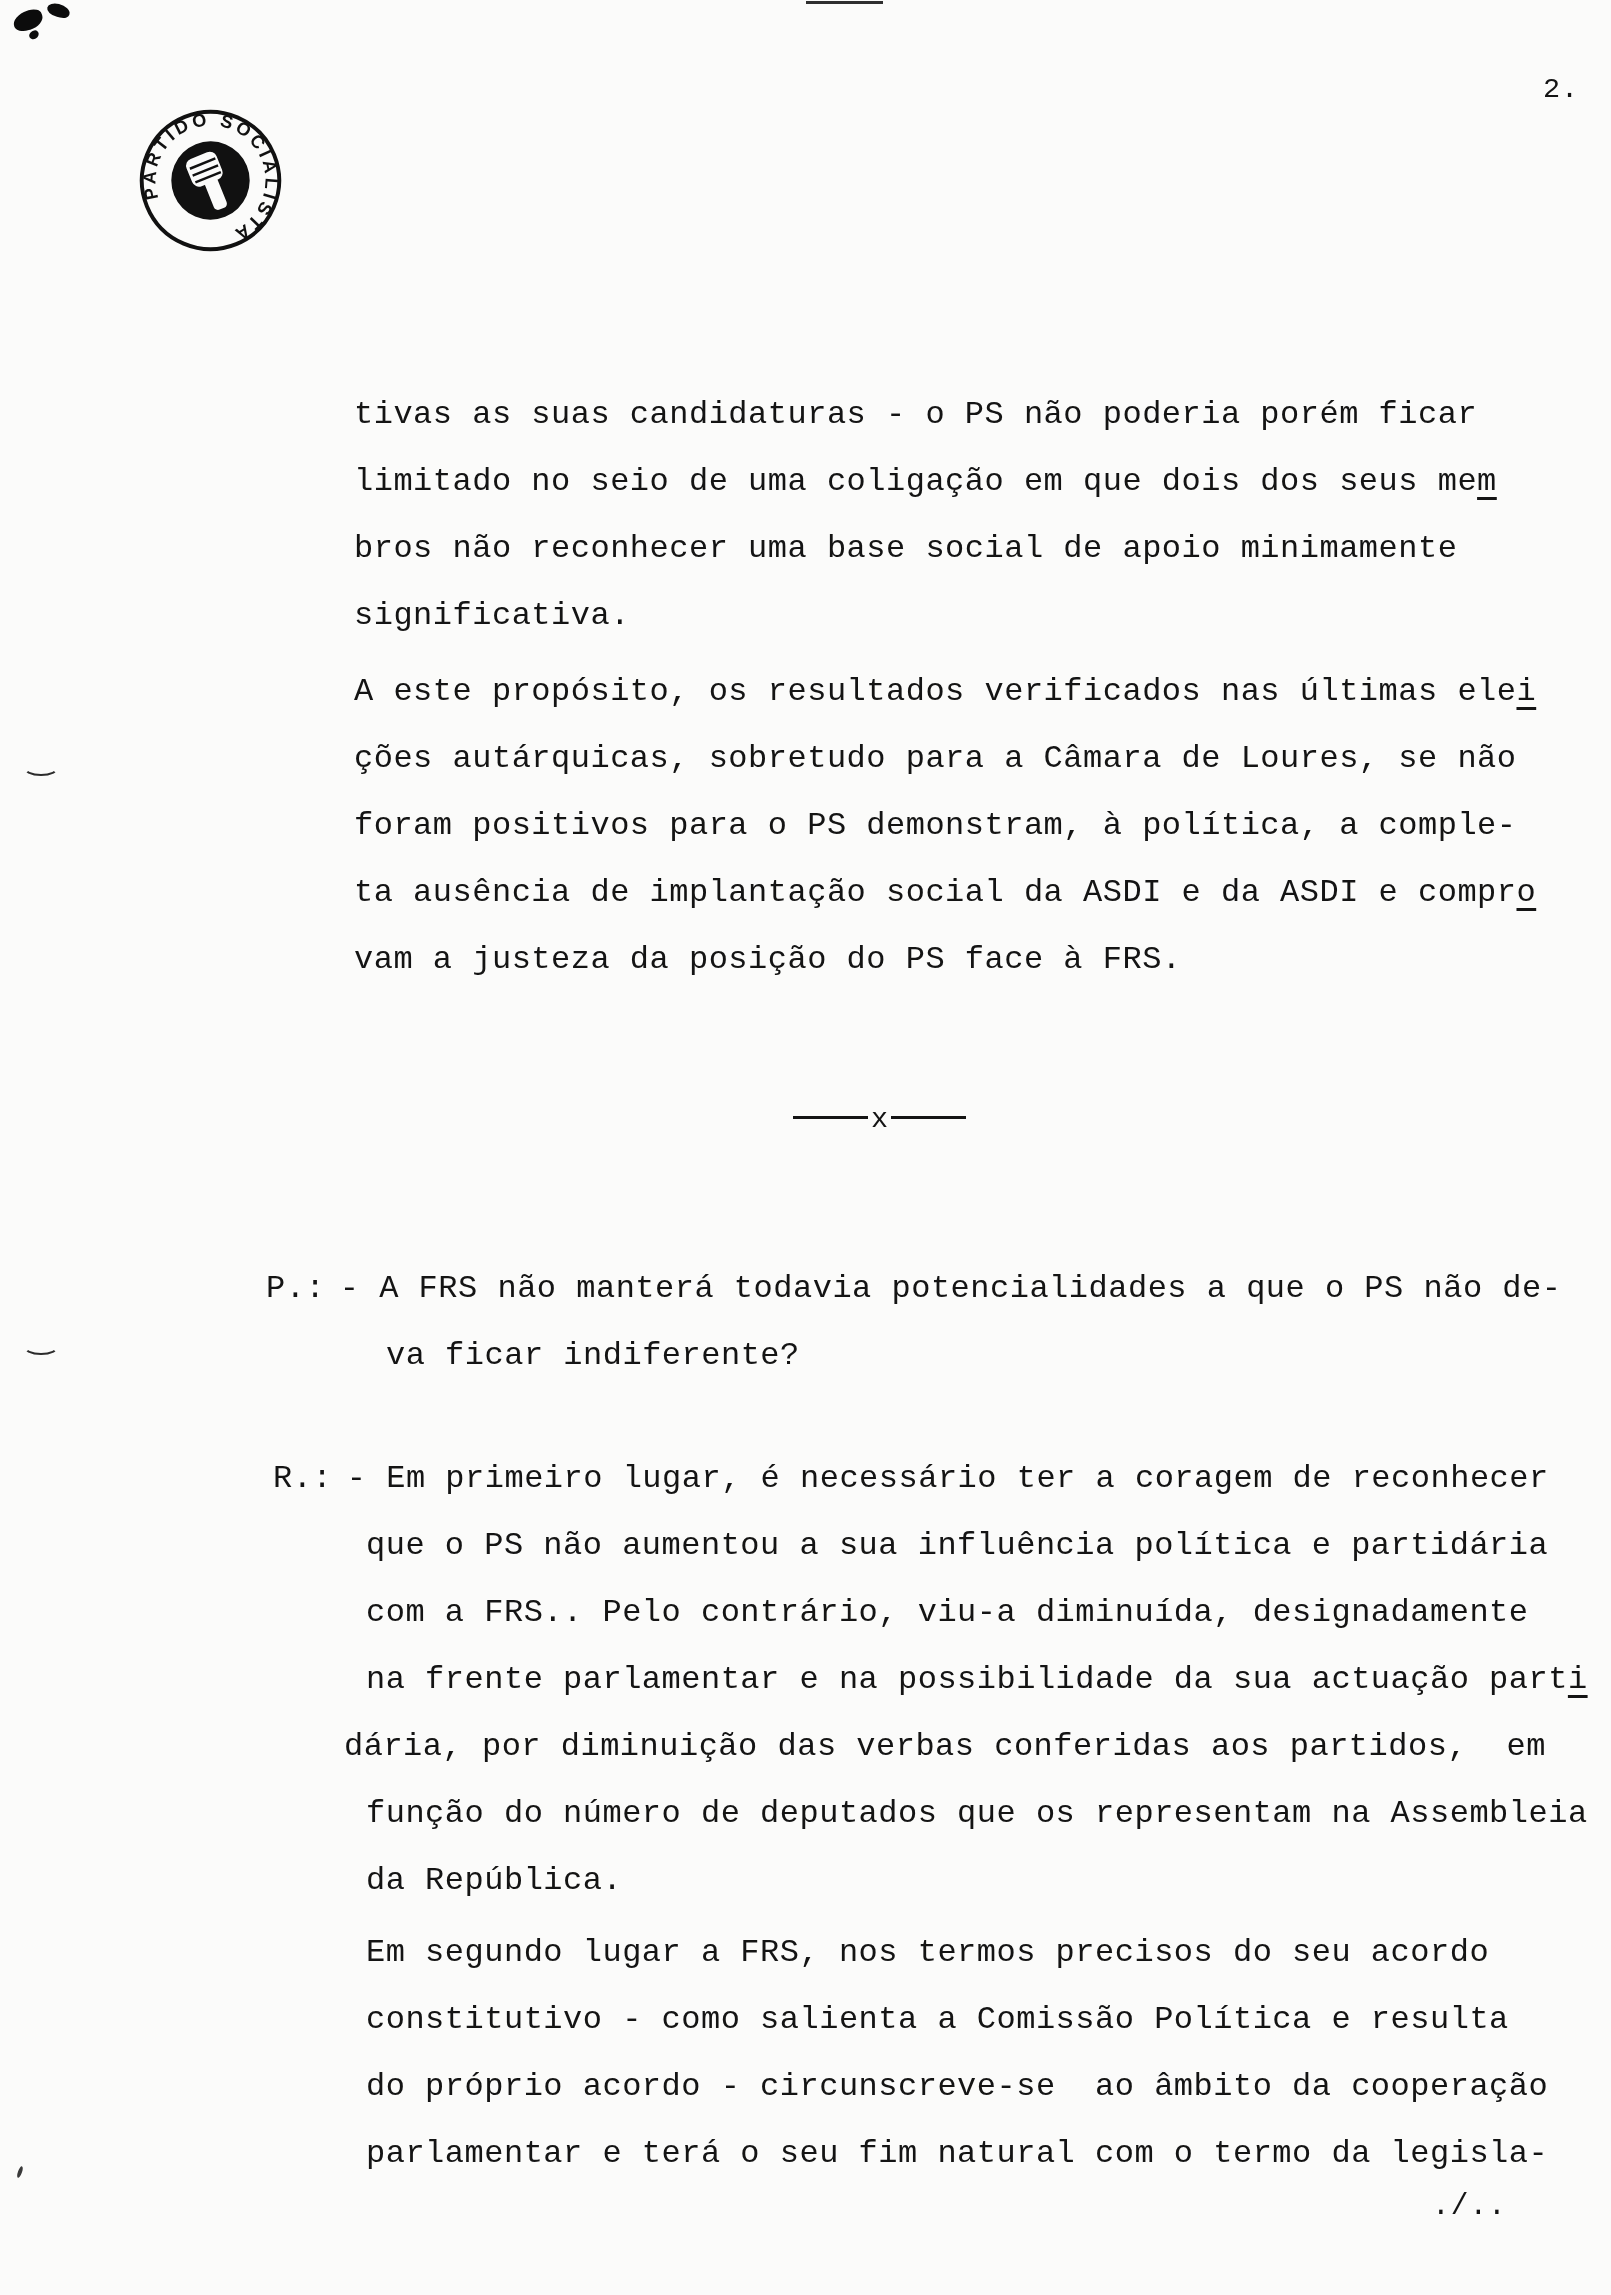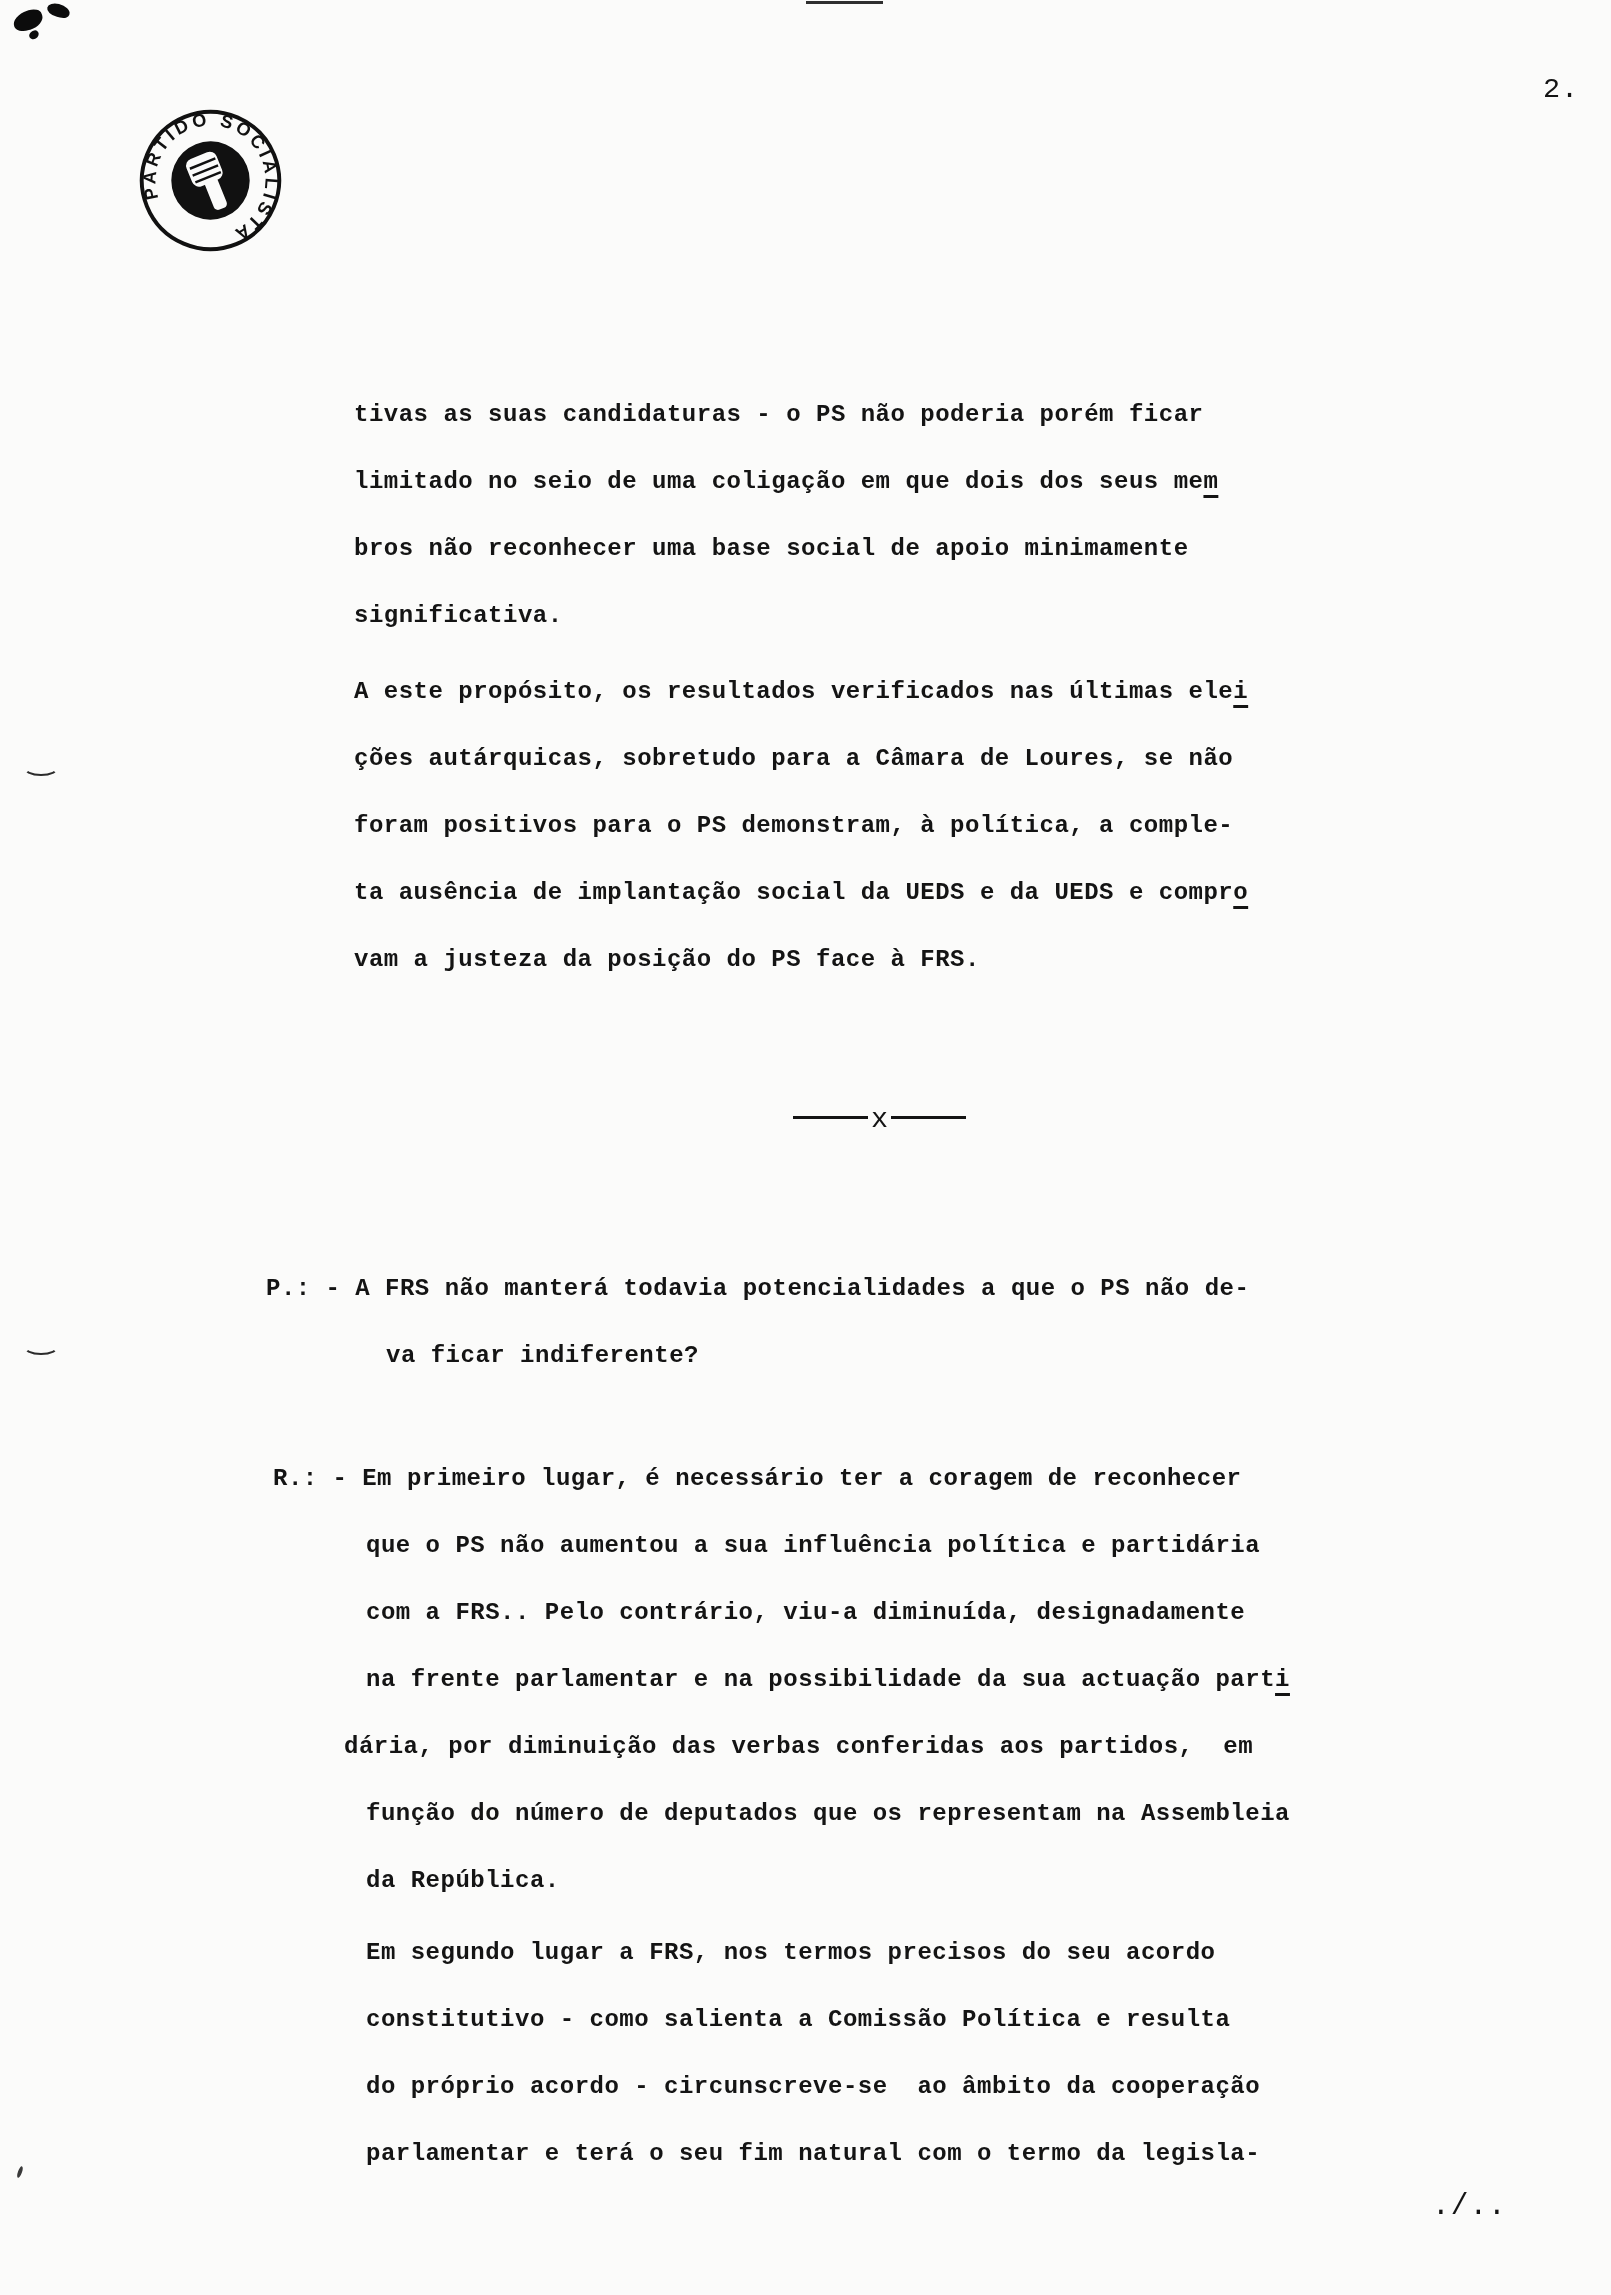--- a/index.html
+++ b/index.html
@@ -7,24 +7,23 @@
     position:relative;
     width:1612px;height:2295px;
     background:#fbfbfa;
     font-family:"Liberation Mono","DejaVu Sans Mono",monospace;
     color:#141414;
     overflow:hidden;
   }
   .block{position:absolute;}
   .line{
     white-space:pre;
-    font-size:24px;
+    font-size:32px;
     line-height:67px;
     letter-spacing:0.5px;
-    font-weight:bold;
   }
   .u{
     text-decoration:underline;
     text-decoration-thickness:2.5px;
     text-underline-offset:6.9px;
   }
   .qa-label{display:inline-block;}
   .after-label{display:inline-block;margin-left:14.7px;}
   .indent-q{padding-left:120px;}
   .indent-r{padding-left:93px;}
@@ -102,21 +101,21 @@
     <div class="line"><span>tivas as suas candidaturas - o PS não poderia porém ficar</span></div>
     <div class="line"><span>limitado no seio de uma coligação em que dois dos seus me</span><span class="u">m</span></div>
     <div class="line"><span>bros não reconhecer uma base social de apoio minimamente</span></div>
     <div class="line"><span>significativa.</span></div>
   </div>
 
   <div class="block" style="left:354px;top:658px">
     <div class="line"><span>A este propósito, os resultados verificados nas últimas ele</span><span class="u">i</span></div>
     <div class="line"><span>ções autárquicas, sobretudo para a Câmara de Loures, se não</span></div>
     <div class="line"><span>foram positivos para o PS demonstram, à política, a comple-</span></div>
-    <div class="line"><span>ta ausência de implantação social da UEDS e da UEDS e compr</span><span class="u">o</span></div>
+    <div class="line"><span>ta ausência de implantação social da ASDI e da ASDI e compr</span><span class="u">o</span></div>
     <div class="line"><span>vam a justeza da posição do PS face à FRS.</span></div>
   </div>
 
   <div class="separator">
     <span class="sep-line"></span>
     <span class="sep-x">x</span>
     <span class="sep-line"></span>
   </div>
 
   <div class="block" style="left:266px;top:1255px">

